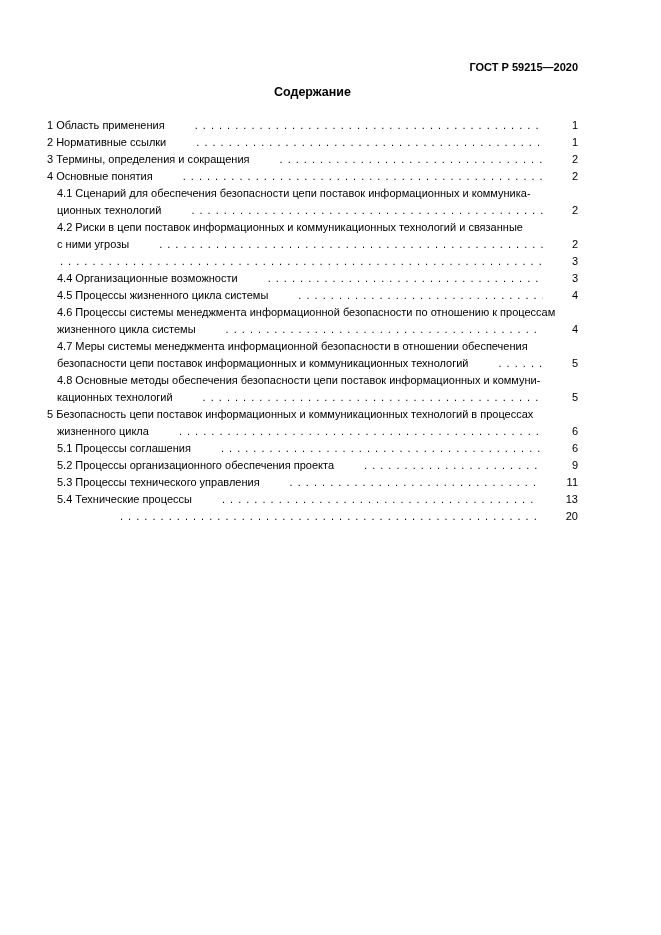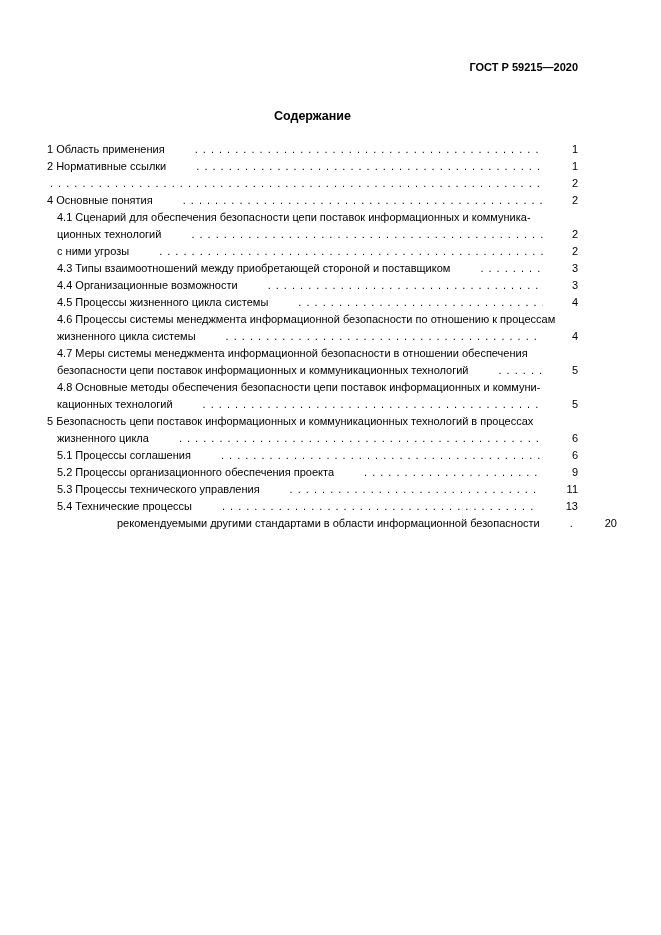--- a/index.html
+++ b/index.html
@@ -19,21 +19,21 @@
     top: 0;
   }
   .doc-header {
     padding-top: 61px;
     text-align: right;
     font-weight: bold;
     font-size: 11px;
     line-height: 12px;
   }
   .doc-title {
-    margin-top: 36px;
+    margin-top: 12px;
     text-align: center;
     font-weight: bold;
     font-size: 12.5px;
     line-height: 14px;
   }
   .toc {
     margin-top: 18px;
     font-size: 11px;
   }
   .toc-row {
@@ -82,43 +82,46 @@
           <span class="toc-text">1 Область применения</span>
           <span class="dots">. . . . . . . . . . . . . . . . . . . . . . . . . . . . . . . . . . . . . . . . . . . . . . . . . . . . . . . . . . . . . . . . . . . . . . . . . . . . . . . . . . . . . . . . . . . . . . . . . . . . . . . . . . . . . . . . . . . . . . . . . . . . . . . . . . . . . . . . . . . . . . . . . . . . . . . . . . . . . . . . </span>
           <span class="pg">1</span>
         </div>
         <div class="toc-row ind-0">
           <span class="toc-text">2 Нормативные ссылки</span>
           <span class="dots">. . . . . . . . . . . . . . . . . . . . . . . . . . . . . . . . . . . . . . . . . . . . . . . . . . . . . . . . . . . . . . . . . . . . . . . . . . . . . . . . . . . . . . . . . . . . . . . . . . . . . . . . . . . . . . . . . . . . . . . . . . . . . . . . . . . . . . . . . . . . . . . . . . . . . . . . . . . . . . . . </span>
           <span class="pg">1</span>
         </div>
         <div class="toc-row ind-0">
+          <span class="toc-text">3 Термины, определения и сокращения</span>
           <span class="dots">. . . . . . . . . . . . . . . . . . . . . . . . . . . . . . . . . . . . . . . . . . . . . . . . . . . . . . . . . . . . . . . . . . . . . . . . . . . . . . . . . . . . . . . . . . . . . . . . . . . . . . . . . . . . . . . . . . . . . . . . . . . . . . . . . . . . . . . . . . . . . . . . . . . . . . . . . . . . . . . . </span>
           <span class="pg">2</span>
         </div>
         <div class="toc-row ind-0">
           <span class="toc-text">4 Основные понятия</span>
           <span class="dots">. . . . . . . . . . . . . . . . . . . . . . . . . . . . . . . . . . . . . . . . . . . . . . . . . . . . . . . . . . . . . . . . . . . . . . . . . . . . . . . . . . . . . . . . . . . . . . . . . . . . . . . . . . . . . . . . . . . . . . . . . . . . . . . . . . . . . . . . . . . . . . . . . . . . . . . . . . . . . . . . </span>
           <span class="pg">2</span>
         </div>
         <div class="toc-row ind-1">
           <span class="toc-text">4.1 Сценарий для обеспечения безопасности цепи поставок информационных и коммуника-</span>
         </div>
         <div class="toc-row ind-1">
           <span class="toc-text">ционных технологий</span>
           <span class="dots">. . . . . . . . . . . . . . . . . . . . . . . . . . . . . . . . . . . . . . . . . . . . . . . . . . . . . . . . . . . . . . . . . . . . . . . . . . . . . . . . . . . . . . . . . . . . . . . . . . . . . . . . . . . . . . . . . . . . . . . . . . . . . . . . . . . . . . . . . . . . . . . . . . . . . . . . . . . . . . . . </span>
           <span class="pg">2</span>
         </div>
         <div class="toc-row ind-1">
+          <span class="toc-text">4.2 Риски в цепи поставок информационных и коммуникационных технологий и связанные</span>
+        </div>
+        <div class="toc-row ind-1">
           <span class="toc-text">с ними угрозы</span>
           <span class="dots">. . . . . . . . . . . . . . . . . . . . . . . . . . . . . . . . . . . . . . . . . . . . . . . . . . . . . . . . . . . . . . . . . . . . . . . . . . . . . . . . . . . . . . . . . . . . . . . . . . . . . . . . . . . . . . . . . . . . . . . . . . . . . . . . . . . . . . . . . . . . . . . . . . . . . . . . . . . . . . . . </span>
           <span class="pg">2</span>
         </div>
         <div class="toc-row ind-1">
-          <span class="toc-text">4.3 Типы взаимоотношений между приобретающей стороной и поставщиком</span>
           <span class="dots">. . . . . . . . . . . . . . . . . . . . . . . . . . . . . . . . . . . . . . . . . . . . . . . . . . . . . . . . . . . . . . . . . . . . . . . . . . . . . . . . . . . . . . . . . . . . . . . . . . . . . . . . . . . . . . . . . . . . . . . . . . . . . . . . . . . . . . . . . . . . . . . . . . . . . . . . . . . . . . . . </span>
           <span class="pg">3</span>
         </div>
         <div class="toc-row ind-1">
           <span class="toc-text">4.4 Организационные возможности</span>
           <span class="dots">. . . . . . . . . . . . . . . . . . . . . . . . . . . . . . . . . . . . . . . . . . . . . . . . . . . . . . . . . . . . . . . . . . . . . . . . . . . . . . . . . . . . . . . . . . . . . . . . . . . . . . . . . . . . . . . . . . . . . . . . . . . . . . . . . . . . . . . . . . . . . . . . . . . . . . . . . . . . . . . . </span>
           <span class="pg">3</span>
         </div>
         <div class="toc-row ind-1">
           <span class="toc-text">4.5 Процессы жизненного цикла системы</span>
@@ -171,20 +174,19 @@
           <span class="toc-text">5.3 Процессы технического управления</span>
           <span class="dots">. . . . . . . . . . . . . . . . . . . . . . . . . . . . . . . . . . . . . . . . . . . . . . . . . . . . . . . . . . . . . . . . . . . . . . . . . . . . . . . . . . . . . . . . . . . . . . . . . . . . . . . . . . . . . . . . . . . . . . . . . . . . . . . . . . . . . . . . . . . . . . . . . . . . . . . . . . . . . . . . </span>
           <span class="pg">11</span>
         </div>
         <div class="toc-row ind-1">
           <span class="toc-text">5.4 Технические процессы</span>
           <span class="dots">. . . . . . . . . . . . . . . . . . . . . . . . . . . . . . . . . . . . . . . . . . . . . . . . . . . . . . . . . . . . . . . . . . . . . . . . . . . . . . . . . . . . . . . . . . . . . . . . . . . . . . . . . . . . . . . . . . . . . . . . . . . . . . . . . . . . . . . . . . . . . . . . . . . . . . . . . . . . . . . . </span>
           <span class="pg">13</span>
         </div>
         <div class="toc-row ind-2">
-          <span class="toc-text">рекомендуемыми другими стандартами в области информационной безопасности</span>
           <span class="dots">. . . . . . . . . . . . . . . . . . . . . . . . . . . . . . . . . . . . . . . . . . . . . . . . . . . . . . . . . . . . . . . . . . . . . . . . . . . . . . . . . . . . . . . . . . . . . . . . . . . . . . . . . . . . . . . . . . . . . . . . . . . . . . . . . . . . . . . . . . . . . . . . . . . . . . . . . . . . . . . . </span>
           <span class="pg">20</span>
         </div>
       </div>
   </div>
   <div class="doc-footer">III</div>
 </div>
 
 </body></html>

